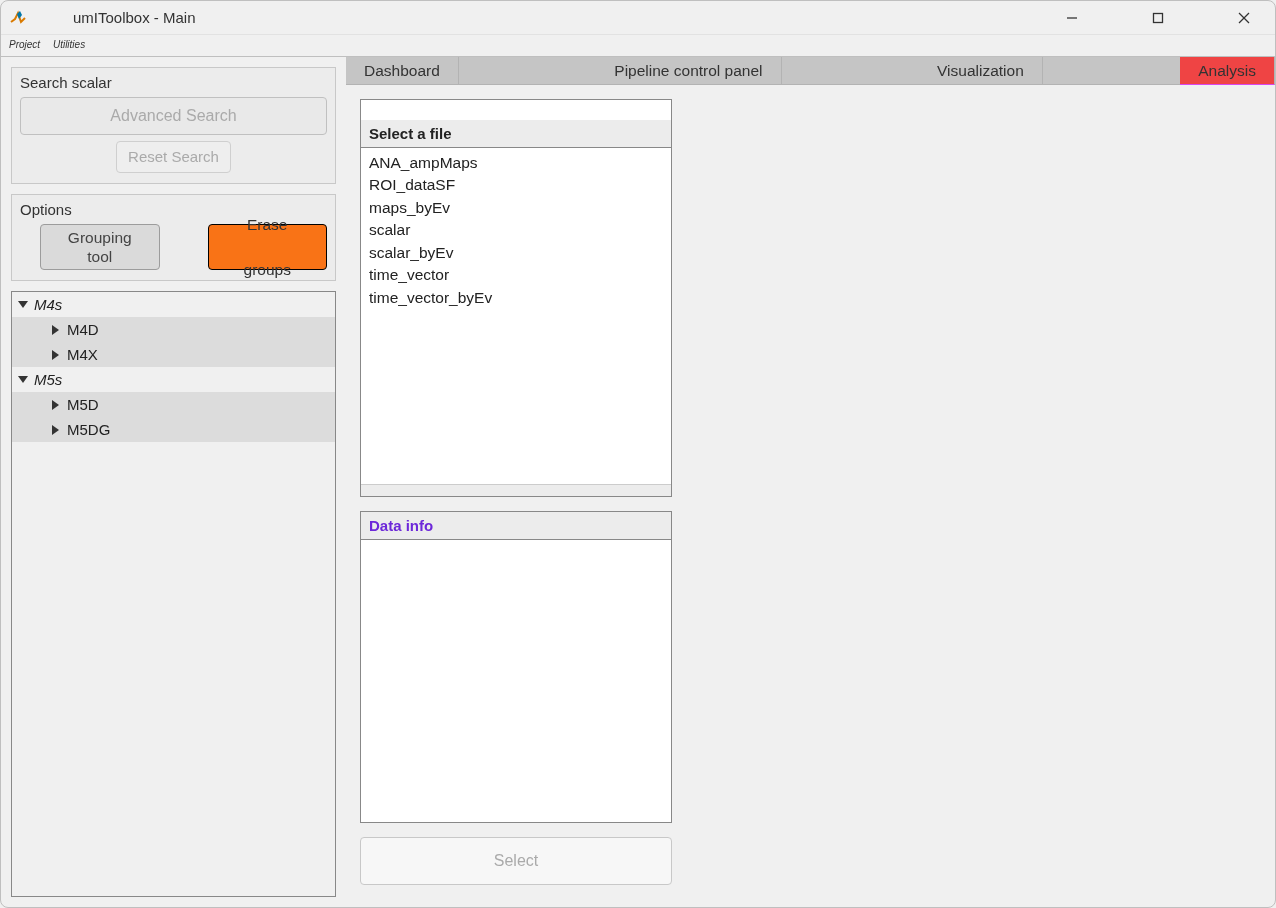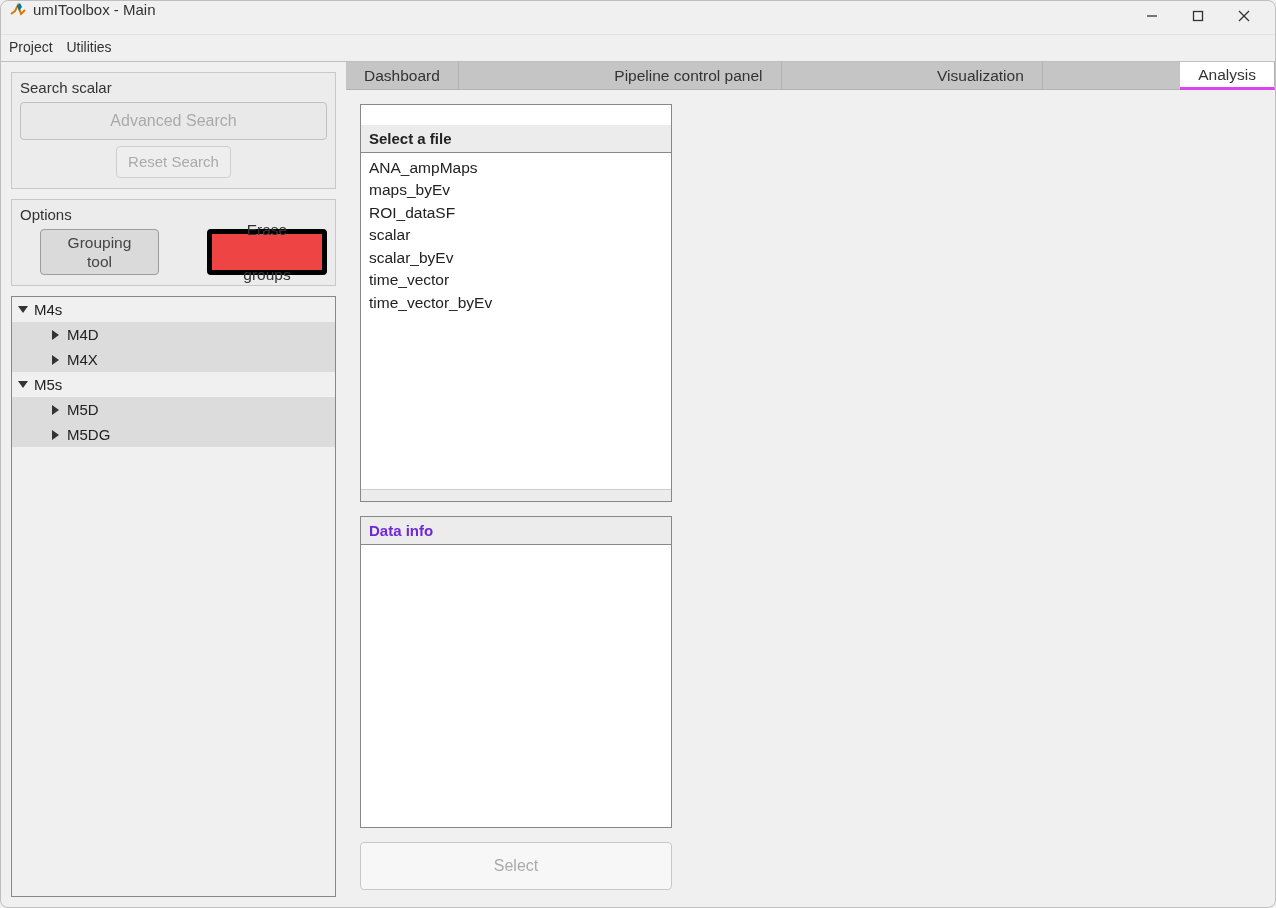--- a/index.html
+++ b/index.html
@@ -18,46 +18,48 @@
     height: 908px;
     background: #f0f0f0;
     border: 1px solid #bfbfbf;
     border-radius: 8px;
     display: flex;
     flex-direction: column;
   }
   .titlebar {
     height: 34px;
     display: flex;
-    align-items: flex-start;
+    align-items: center;
     padding: 0 8px;
     border-bottom: 1px solid #e2e2e2;
+    gap: 40px;
   }
   .titlebar .icon {
     width: 18px; height: 18px;
     margin-right: 6px;
     display: inline-flex;
   }
   .titlebar .title {
     font-size: 15px;
     color: #333;
   }
   .titlebar .spacer { flex: 1; }
   .winbtn {
     width: 46px; height: 30px;
     display: flex; align-items: center; justify-content: center;
     color: #333;
   }
   .winbtn svg { width: 12px; height: 12px; }
 
   .menubar {
     padding: 4px 8px 6px 8px;
-    font-size: 14px;
+    font-size: 10px;
     color: #333;
     border-bottom: 1px solid #bfbfbf;
+    font-style: italic;
   }
   .menubar span { margin-right: 10px; }
 
   .content {
     flex: 1;
     display: flex;
     overflow: hidden;
   }
 
   
@@ -93,36 +95,37 @@
   }
   .btn.full { width: 100%; height: 38px; font-size: 16px; color: #aaa; background:#e9e9e9; }
   .btn.reset { width: 115px; height: 32px; font-size: 15px; color: #aaa; background:#eee; border-color:#cfcfcf; margin: 6px auto 0; display:flex;}
   .btn-row { display: flex; gap: 48px; justify-content: space-between; margin-left: 20px; }
   .btn.square {
     width: 135px; height: 46px; font-size: 15.5px; color:#444;
     background:#dadada; border:1px solid #9c9c9c;
     flex-direction: column;
   }
   .btn.square.white {
-    background:#ef4444; border:5px solid #000000; color:#333;gap:25px;
+    background:#f97316; border:1px solid #000000; color:#333;gap:25px;
   }
 
   .tree {
     flex: 1;
     border: 1px solid #888;
     background: #f0f0f0;
     overflow: auto;
   }
   .tree-group-header {
     background: #f0f0f0;
     padding: 4px 6px;
     display: flex;
     align-items: center;
     gap: 6px;
     font-size: 15px;
+    font-style: italic;
   }
   .tree-item {
     background: #dcdcdc;
     padding: 4px 6px 4px 40px;
     display: flex;
     align-items: center;
     gap: 8px;
     font-size: 15px;
   }
   .tri-down {
@@ -155,22 +158,22 @@
   }
   .tab {
     padding: 4px 18px;
     font-size: 15.5px;
     color: #333;
     border-right: 1px solid #b3b3b3;
     display: flex;
     align-items: center;
   }
   .tab.active {
-    background: #ffffff;
-    border-bottom: 3px solid #d946ef;
+    background: #ef4444;
+    border-bottom: 1px solid #d946ef;
     margin-bottom: -1px;
   }
   .tabbody {
     flex: 1;
     padding: 14px 14px;
     display: flex;
     align-items: flex-start;
   }
   .analysis-col {
     width: 312px;
@@ -310,22 +313,22 @@
         <div class="tab active">Analysis</div>
       </div>
 
       <div class="tabbody">
         <div class="analysis-col">
 
           <div class="panel">
             <div class="panel-header bold">Select a file</div>
             <div class="file-list" id="file-list">
                 <div class="file-item">ANA_ampMaps</div>
+                <div class="file-item">ROI_dataSF</div>
                 <div class="file-item">maps_byEv</div>
-                <div class="file-item">ROI_dataSF</div>
                 <div class="file-item">scalar</div>
                 <div class="file-item">scalar_byEv</div>
                 <div class="file-item">time_vector</div>
                 <div class="file-item">time_vector_byEv</div>
               </div>
             <div class="list-footer"></div>
           </div>
 
           <div style="height:14px;"></div>
 

